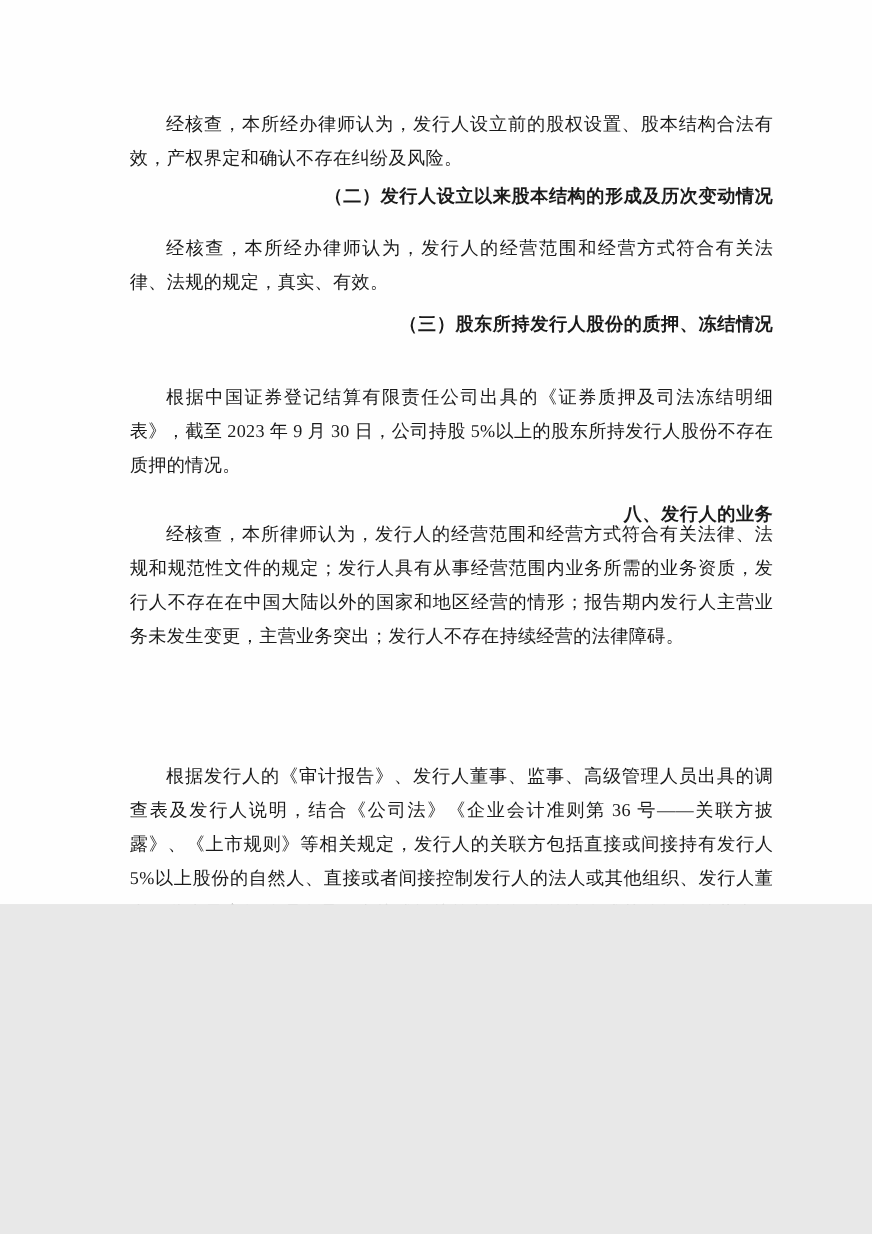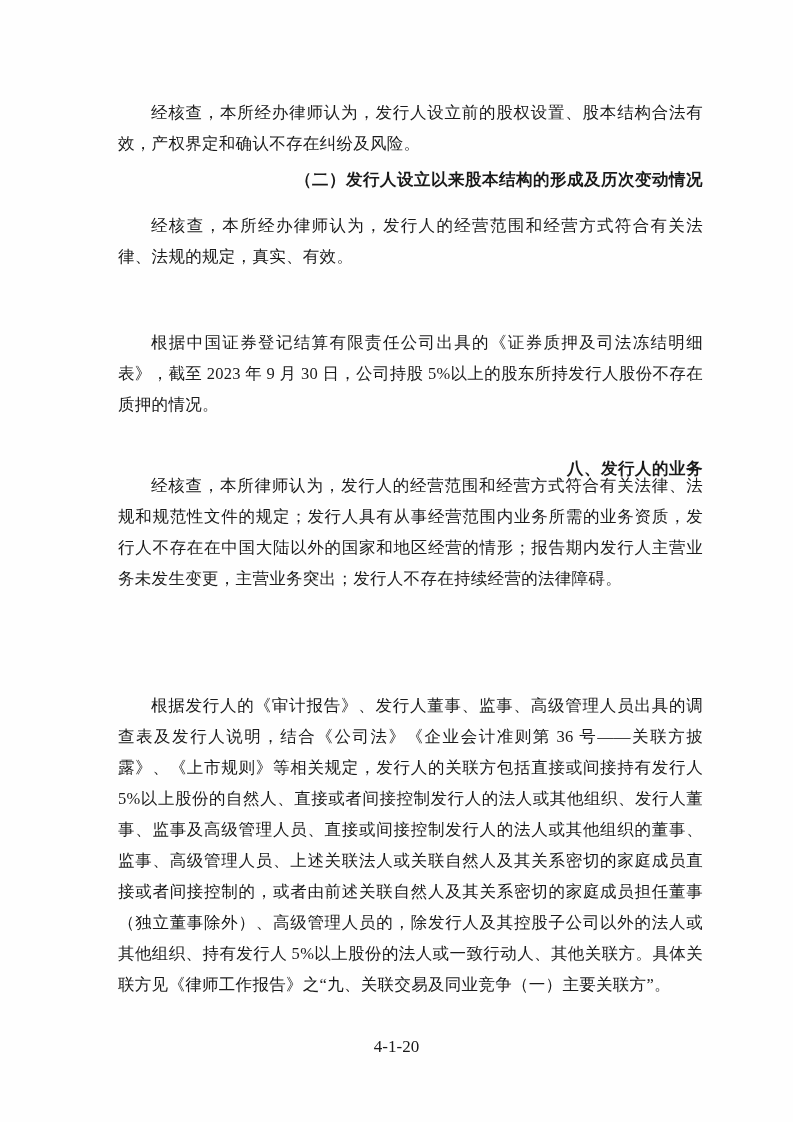--- a/index.html
+++ b/index.html
@@ -3,21 +3,21 @@
 <meta charset="utf-8">
 <style>
   html, body {
     margin: 0;
     padding: 0;
     background: #e8e8e8;
   }
   .page {
     position: relative;
     width: 793px;
-    height: 1122px;
+    height: 822px;
     margin: 0 auto;
     background: #fefefe;
     color: #1a1a1a;
     font-family: "Liberation Serif", "DejaVu Serif", serif;
     overflow: hidden;
   }
   .block {
     position: absolute;
     left: 118px;
     right: 90px;
@@ -56,22 +56,23 @@
 <body>
 
 <main class="page">
 
   <p class="block para" style="top: 97px;">经核查，本所经办律师认为，发行人设立前的股权设置、股本结构合法有效，产权界定和确认不存在纠纷及风险。</p>
 
   <h2 class="block heading" style="top: 167px;">（二）发行人设立以来股本结构的形成及历次变动情况</h2>
 
   <p class="block para" style="top: 210px;">经核查，本所经办律师认为，发行人的经营范围和经营方式符合有关法律、法规的规定，真实、有效。</p>
 
+  <h2 class="block heading" style="top: 283px;">（三）股东所持发行人股份的质押、冻结情况</h2>
 
-  <p class="block para" style="top: 327px;">根据中国证券登记结算有限责任公司出具的《证券质押及司法冻结明细表》，截至 2023 年 9 月 30 日，公司持股 5%以上的股东所持发行人股份不存在质押的情况。</p>
+  <p class="block para" style="top: 345px;">根据中国证券登记结算有限责任公司出具的《证券质押及司法冻结明细表》，截至 2023 年 9 月 30 日，公司持股 5%以上的股东所持发行人股份不存在质押的情况。</p>
 
   <h2 class="block heading" style="top: 428px; margin-top: 28px;">八、发行人的业务</h2>
 
   <p class="block para" style="top: 470px;">经核查，本所律师认为，发行人的经营范围和经营方式符合有关法律、法规和规范性文件的规定；发行人具有从事经营范围内业务所需的业务资质，发行人不存在在中国大陆以外的国家和地区经营的情形；报告期内发行人主营业务未发生变更，主营业务突出；发行人不存在持续经营的法律障碍。</p>
 
 
 
   <p class="block para" style="top: 690px;">根据发行人的《审计报告》、发行人董事、监事、高级管理人员出具的调查表及发行人说明，结合《公司法》《企业会计准则第 36 号——关联方披露》、《上市规则》等相关规定，发行人的关联方包括直接或间接持有发行人 5%以上股份的自然人、直接或者间接控制发行人的法人或其他组织、发行人董事、监事及高级管理人员、直接或间接控制发行人的法人或其他组织的董事、监事、高级管理人员、上述关联法人或关联自然人及其关系密切的家庭成员直接或者间接控制的，或者由前述关联自然人及其关系密切的家庭成员担任董事（独立董事除外）、高级管理人员的，除发行人及其控股子公司以外的法人或其他组织、持有发行人 5%以上股份的法人或一致行动人、其他关联方。具体关联方见《律师工作报告》之“九、关联交易及同业竞争（一）主要关联方”。</p>
 
   <div class="footer">4-1-20</div>

